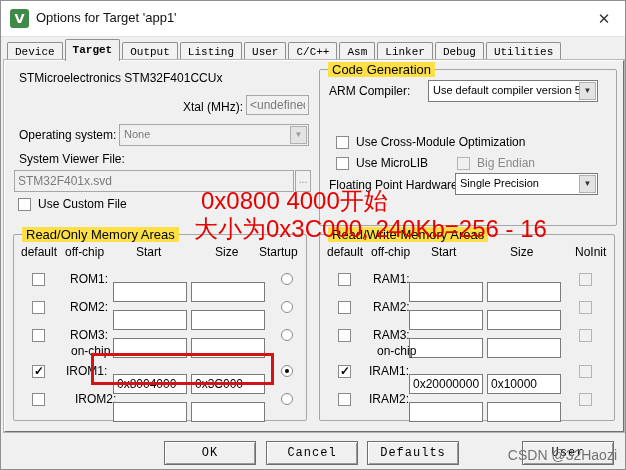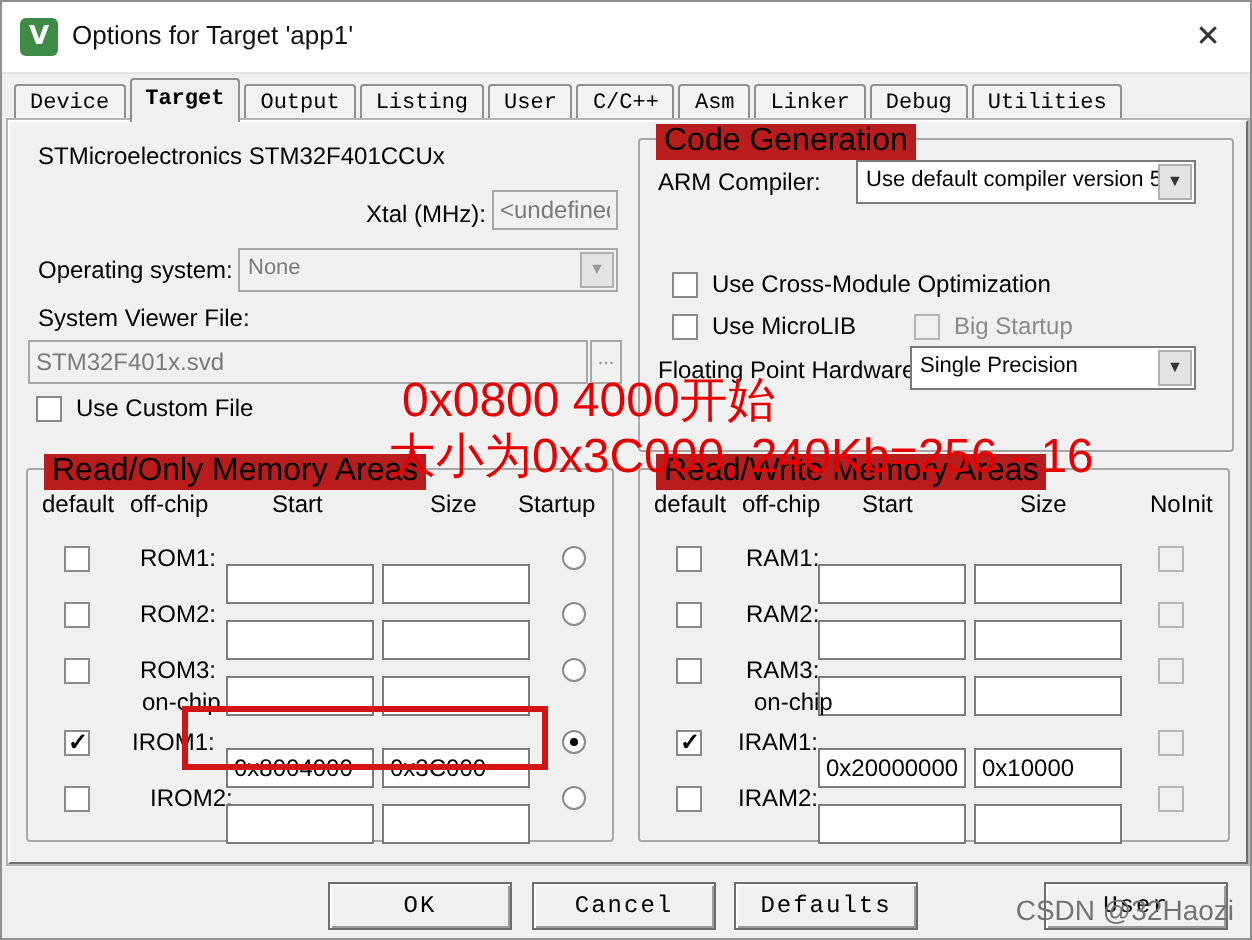--- a/index.html
+++ b/index.html
@@ -36,21 +36,21 @@
     border:1px solid #b0b0b0;text-align:center;line-height:16px;font-size:8px;color:#333;cursor:pointer;}
   .combo.disabled{background:#f0f0f0;border-color:#a7a7a7;}
   .combo.disabled .combo-text{color:#7a7a7a;}
   .combo.disabled .arrow-btn{color:#9a9a9a;}
   .checkbox{position:absolute;width:13px;height:13px;background:#ffffff;border:1px solid #8a8a8a;cursor:pointer;}
   .checkbox.checked::after{content:"✓";position:absolute;left:1px;top:-2px;font-size:12px;font-weight:bold;color:#000;}
   .checkbox.disabled{background:#f0f0f0;border-color:#b5b5b5;}
   .radio{position:absolute;width:12px;height:12px;border-radius:50%;background:#ffffff;border:1px solid #8a8a8a;cursor:pointer;}
   .radio.selected::after{content:"";position:absolute;left:3px;top:3px;width:4px;height:4px;border-radius:50%;background:#000;}
   .group{position:absolute;border:1px solid #a6a6a6;border-radius:2px;}
-  .group-legend{position:absolute;top:-8px;left:8px;background:#b91c1c;padding:0 4px;font-size:16px;white-space:nowrap;}
+  .group-legend{position:absolute;top:-8px;left:8px;background:#fde047;padding:0 4px;font-size:13px;white-space:nowrap;}
   .col-hdr{position:absolute;font-size:12px;white-space:nowrap;}
   .mem-input{width:74px;margin-top:14px;}
   .browse-btn{position:absolute;width:16px;height:22px;background:#f0f0f0;border:1px solid #a7a7a7;
     text-align:center;line-height:18px;font-size:10px;color:#8a8a8a;cursor:pointer;}
   
   .btn{position:absolute;width:92px;height:24px;background:#f0f0f0;border:1px solid #6d6d6d;
     box-shadow:inset 1px 1px 0 #ffffff,inset -1px -1px 0 #9a9a9a;
     font-family:"Liberation Mono","DejaVu Sans Mono",monospace;font-size:12px;letter-spacing:1px;
     text-align:center;line-height:22px;cursor:pointer;}
   
@@ -114,21 +114,21 @@
     <span class="arrow-btn">▼</span>
   </div>
 
   <span class="checkbox" style="left:335px;top:135px;"></span>
   <div class="lbl" style="left:355px;top:134px;">Use Cross-Module Optimization</div>
 
   <span class="checkbox" style="left:335px;top:156px;"></span>
   <div class="lbl" style="left:355px;top:155px;">Use MicroLIB</div>
 
   <span class="checkbox disabled" style="left:456px;top:156px;"></span>
-  <div class="lbl" style="left:476px;top:155px;color:#8a8a8a;">Big Startup</div>
+  <div class="lbl" style="left:476px;top:155px;color:#8a8a8a;">Big Endian</div>
 
   <div class="lbl" style="left:328px;top:177px;">Floating Point Hardware:</div>
   <div class="combo" style="left:454px;top:172px;width:143px;">
     <span class="combo-text">Single Precision</span>
     <span class="arrow-btn">▼</span>
   </div>
 
   <div class="group" style="left:12px;top:233px;width:294px;height:187px;">
     <div class="group-legend">Read/Only Memory Areas</div>
   </div>

